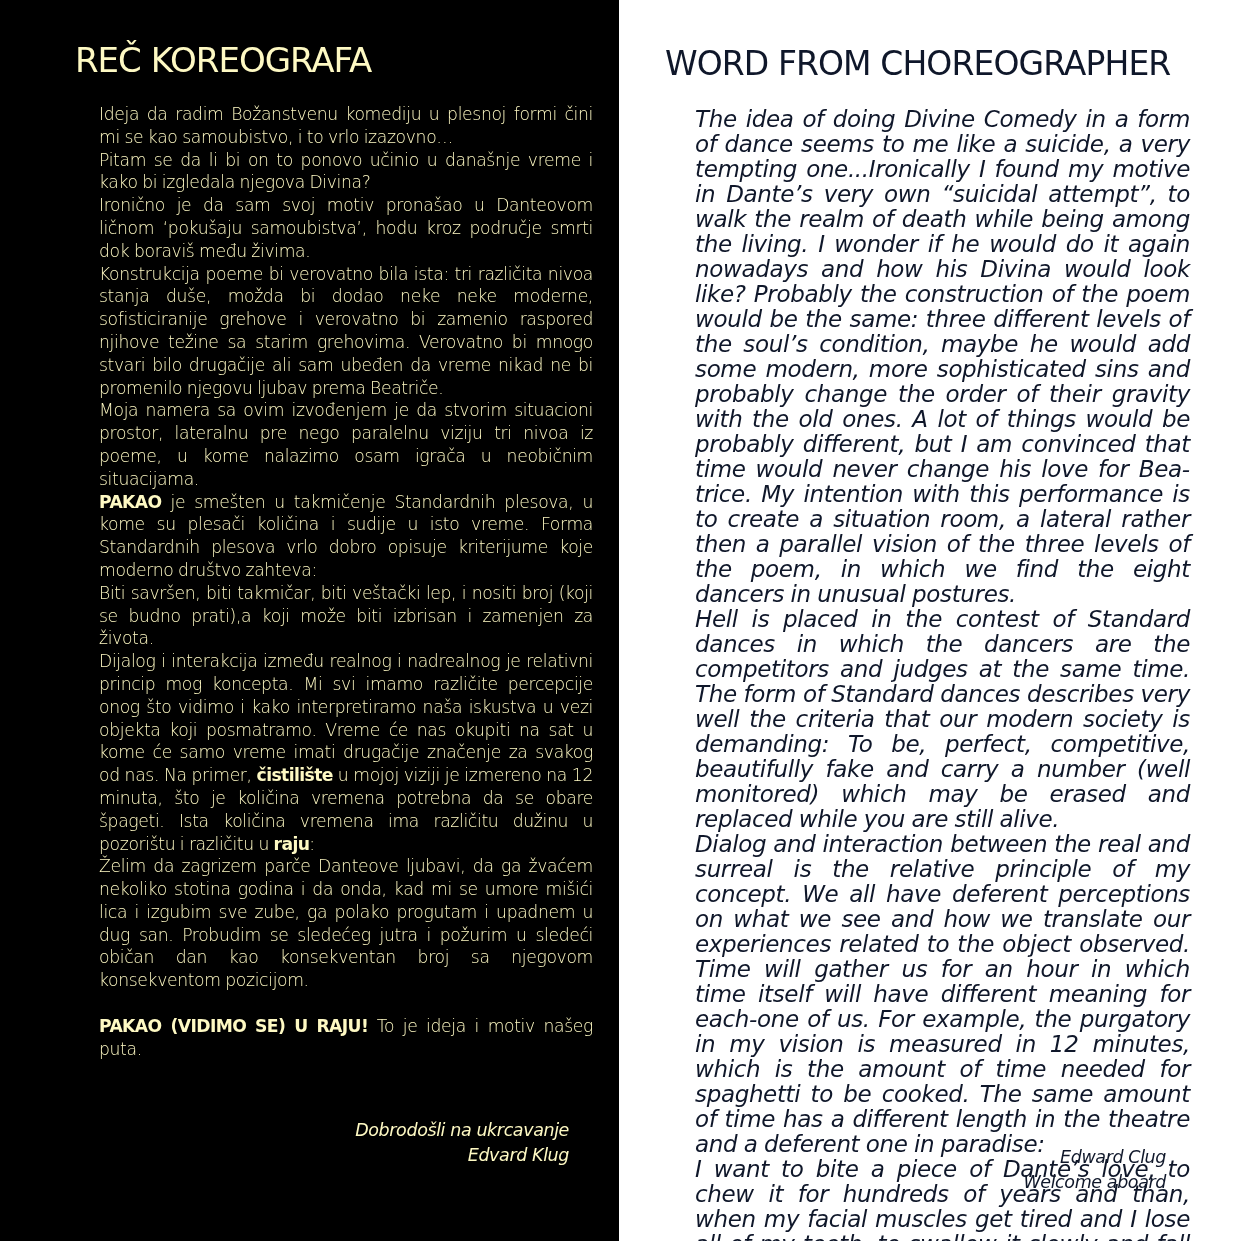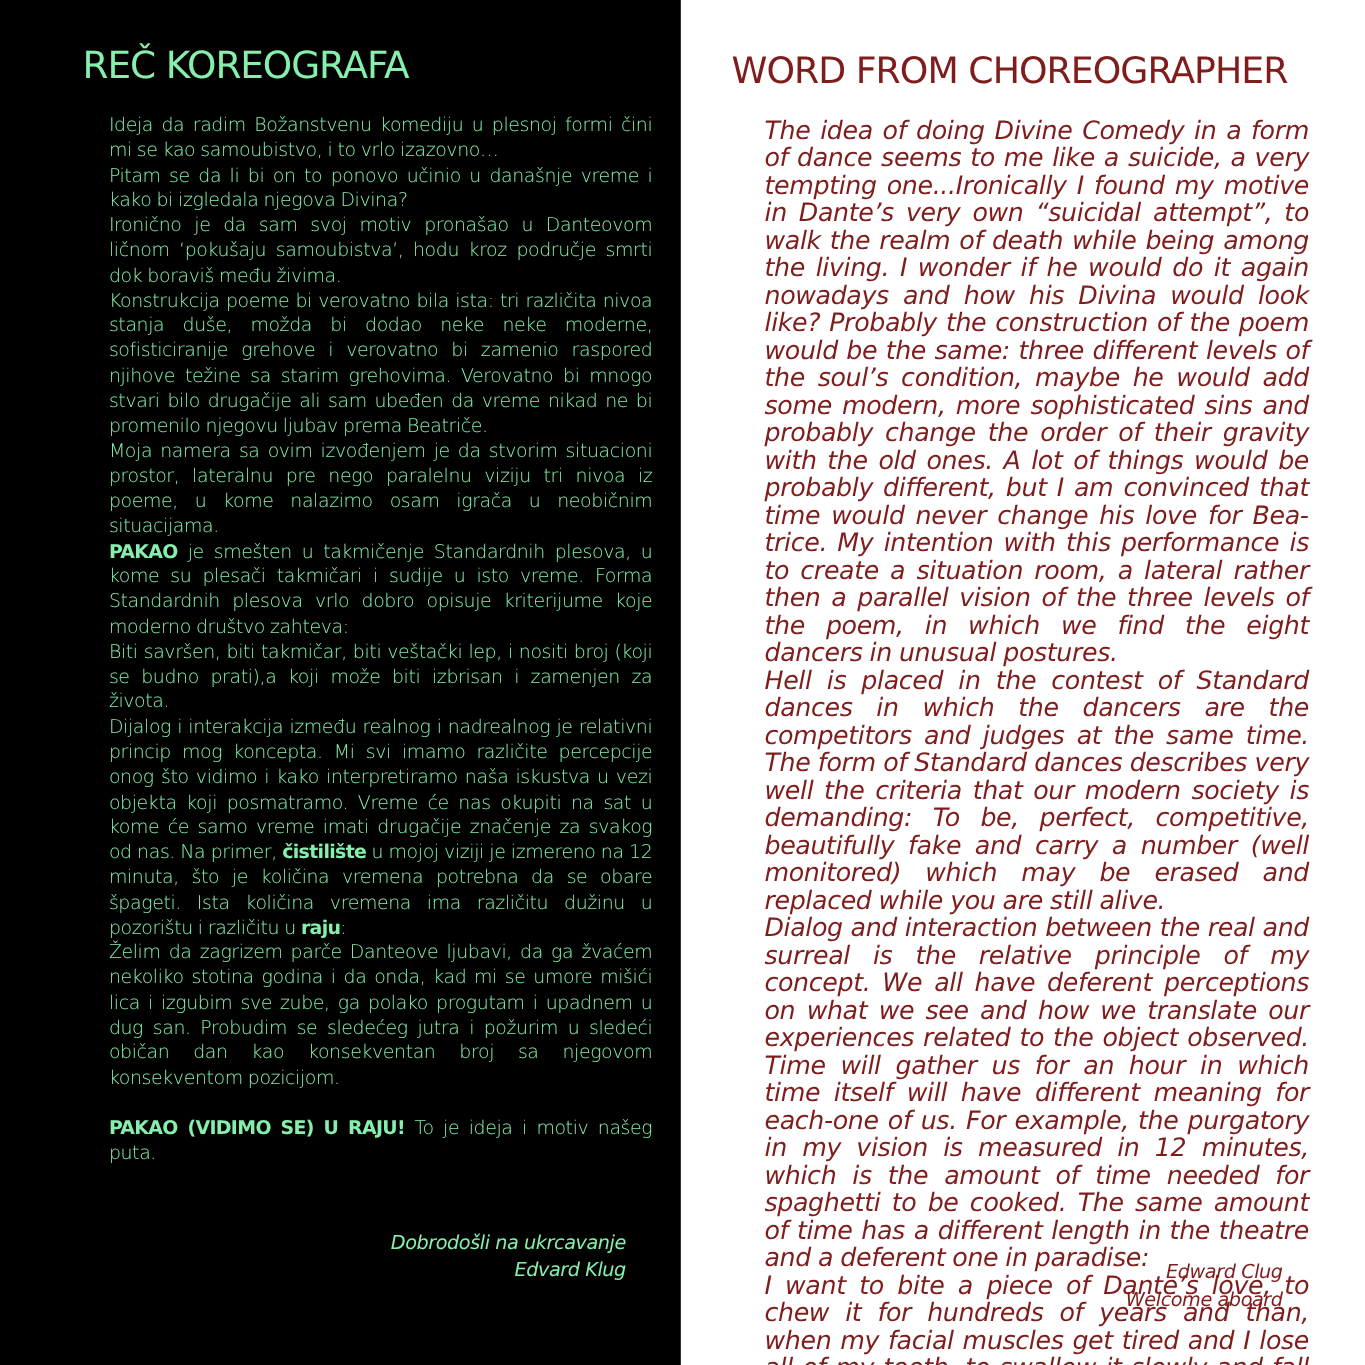--- a/index.html
+++ b/index.html
@@ -2,22 +2,22 @@
 <html><head>
 <meta charset="utf-8">
 <style>
   html, body { margin:0; padding:0; }
   body {
     width:1241px; height:1241px; position:relative; overflow:hidden;
     background:#ffffff;
     font-family:"DejaVu Sans", "Liberation Sans", sans-serif;
   }
   .panel { position:absolute; top:0; height:1241px; }
-  .panel-left { left:0; width:619px; background:#000000; color:#86efac; }
-  .panel-right { left:619px; width:622px; background:#ffffff; color:#7f1d1d; }
+  .panel-left { left:0; width:619px; background:#000000; color:#fef9c3; }
+  .panel-right { left:619px; width:622px; background:#ffffff; color:#0f172a; }
 
   .heading {
     position:absolute; margin:0;
     font-weight:normal; letter-spacing:-0.5px;
     font-family:"DejaVu Sans", sans-serif;
     white-space:nowrap;
   }
   .panel-left .heading { left:75px; top:40px; font-size:34px; letter-spacing:-1px; }
   .panel-right .heading { left:46px; top:44px; font-size:33px; letter-spacing:-0.9px; }
 
@@ -47,21 +47,21 @@
 <body>
 
 <section class="panel panel-left">
   <h1 class="heading">REČ KOREOGRAFA</h1>
   <div class="body-text">
     <p class="para">Ideja da radim Božanstvenu komediju u plesnoj formi čini mi se kao samoubistvo, i to vrlo izazovno…</p>
     <p class="para">Pitam se da li bi on to ponovo učinio u današnje vreme i kako bi izgledala njegova Divina?</p>
     <p class="para">Ironično je da sam svoj motiv pronašao u Danteovom ličnom ‘pokušaju samoubistva’, hodu kroz područje smrti dok boraviš među živima.</p>
     <p class="para">Konstrukcija poeme bi verovatno bila ista: tri različita nivoa stanja duše, možda bi dodao neke neke mod­erne, sofisticiranije grehove i verovatno bi zamenio raspored njihove težine sa starim grehovima. Vero­vatno bi mnogo stvari bilo drugačije ali sam ubeđen da vreme nikad ne bi promenilo njegovu ljubav prema Beatriče.</p>
     <p class="para">Moja namera sa ovim izvođenjem je da stvorim situ­acioni prostor, lateralnu pre nego paralelnu viziju tri nivoa iz poeme, u kome nalazimo osam igrača u neobičnim situacijama.</p>
-    <p class="para"><b>PAKAO</b><span> je smešten u takmičenje Standardnih plesova, u kome su plesači takmičari i sudije u isto vreme. For­ma Standardnih plesova vrlo dobro opisuje kriterijume koje moderno društvo zahteva:</span></p>
+    <p class="para"><b>PAKAO</b><span> je smešten u takmičenje Standardnih plesova, u kome su plesači količina i sudije u isto vreme. For­ma Standardnih plesova vrlo dobro opisuje kriterijume koje moderno društvo zahteva:</span></p>
     <p class="para">Biti savršen, biti takmičar, biti veštački lep, i nositi broj (koji se budno prati),a koji može biti izbrisan i zamenjen za života.</p>
     <p class="para"><span>Dijalog i interakcija između realnog i nadrealnog je relativni princip mog koncepta. Mi svi imamo različite percepcije onog što vidimo i kako interpretiramo naša iskustva u vezi objekta koji posmatramo. Vreme će nas okupiti na sat u kome će samo vreme imati drugačije značenje za svakog od nas. Na primer, </span><b>čistilište</b><span> u mojoj viziji je izmereno na 12 minuta, što je količina vremena potrebna da se obare špageti. Ista količina vremena ima različitu dužinu u pozorištu i različitu u </span><b>raju</b><span>:</span></p>
     <p class="para">Želim da zagrizem parče Danteove ljubavi, da ga žvaćem nekoliko stotina godina i da onda, kad mi se umore mišići lica i izgubim sve zube, ga polako progu­tam i upadnem u dug san. Probudim se sledećeg jutra i požurim u sledeći običan dan kao konsekventan broj sa njegovom konsekventom pozicijom.</p>
     <div class="gap"></div>
     <p class="para"><b>PAKAO (VIDIMO SE) U RAJU!</b><span> To je ideja i motiv našeg puta.</span></p>
   </div>
   <div class="signature">
     <div>Dobrodošli na ukrcavanje</div>
     <div>Edvard Klug</div>
   </div>

